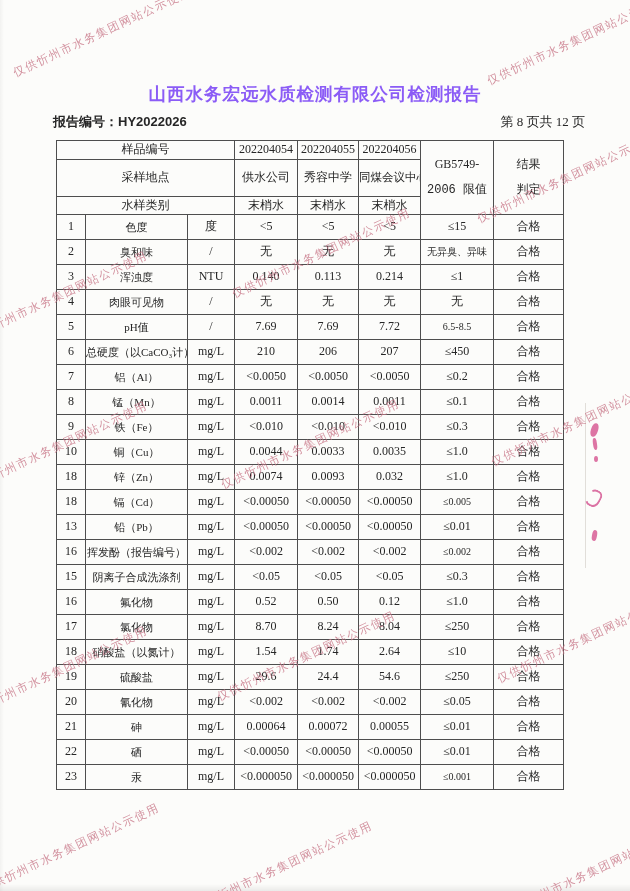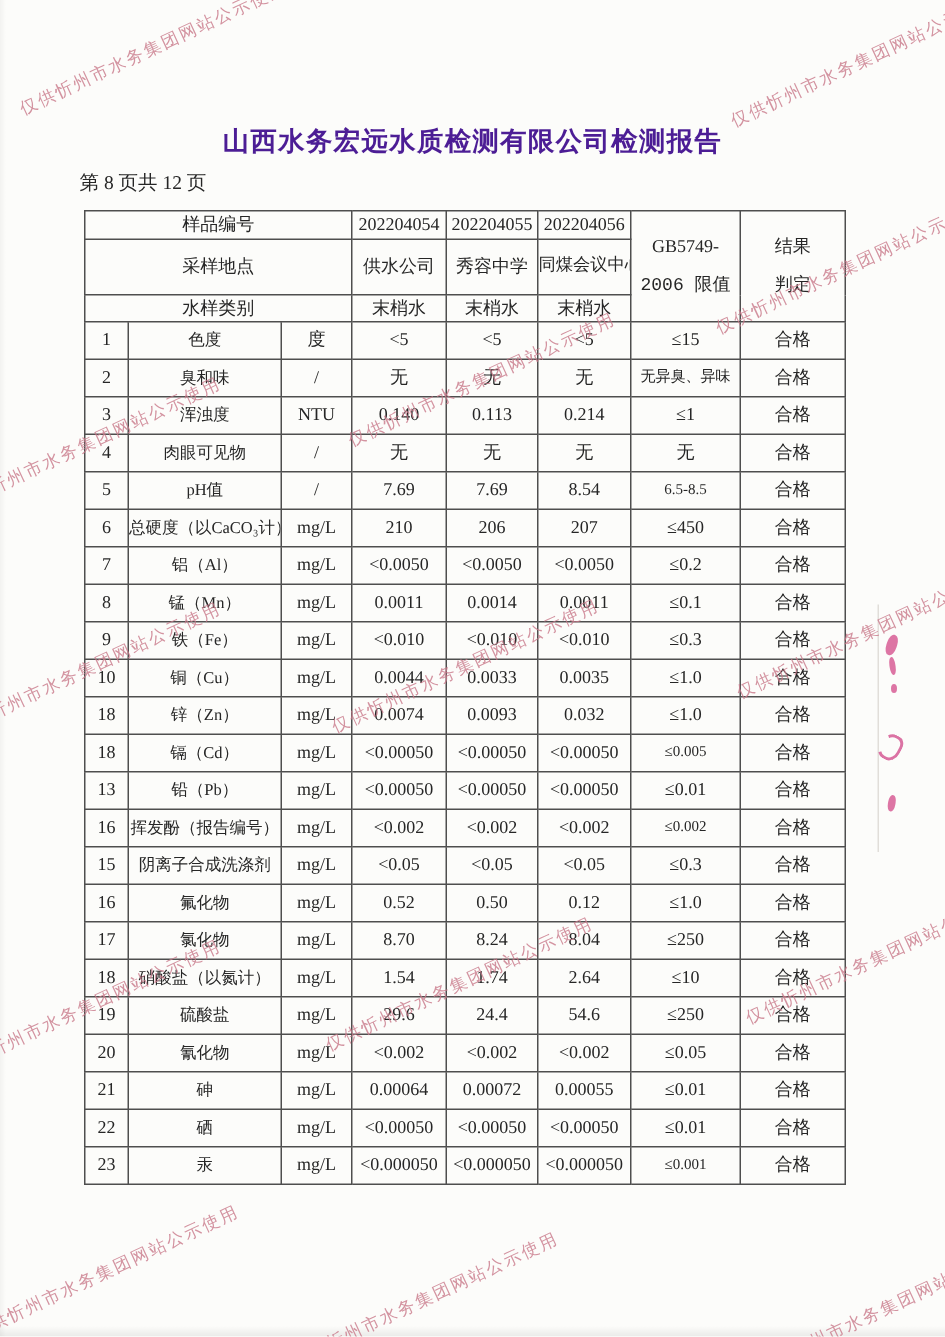--- a/index.html
+++ b/index.html
@@ -20,21 +20,21 @@
   .wm{
     position:absolute;white-space:nowrap;
     font-size:11.5px;letter-spacing:1.5px;
     transform:rotate(-25deg);transform-origin:0 50%;
     opacity:.8;font-family:"Liberation Sans","DejaVu Sans",sans-serif;
   }
 
   .title{
     position:absolute;top:82px;left:0;width:100%;margin:0;
     text-align:center;font-size:17.5px;font-weight:bold;letter-spacing:1px;
-    font-family:"Liberation Sans","DejaVu Sans",sans-serif;color:#4c1d95;
+    font-family:"Liberation Sans","DejaVu Sans",sans-serif;color:#8b5cf6;
   }
   .meta{
     position:absolute;top:113px;left:53px;width:532px;
     display:flex;justify-content:space-between;align-items:baseline;
   }
   .meta .report-no{font-weight:bold;font-size:13px;
     font-family:"Liberation Sans","DejaVu Sans",sans-serif;}
   .meta .page-ind{font-size:13px;}
 
   table.report{
@@ -84,20 +84,21 @@
     <span class="wm" style="left: 218px; top: 690px;">仅供忻州市水务集团网站公示使用</span>
     <span class="wm" style="left: 498px; top: 672px;">仅供忻州市水务集团网站公示使用</span>
     <span class="wm" style="left: -18px; top: 882px;">仅供忻州市水务集团网站公示使用</span>
     <span class="wm" style="left: 195px; top: 900px;">仅供忻州市水务集团网站公示使用</span>
     <span class="wm" style="left: 505px; top: 905px;">仅供忻州市水务集团网站公示使用</span>
   </div>
 
 <h1 class="title">山西水务宏远水质检测有限公司检测报告</h1>
 
 <div class="meta">
+  <span class="report-no">报告编号：HY2022026</span>
   <span class="page-ind">第 8 页共 12 页</span>
 </div>
 
 <table class="report">
   <colgroup>
     <col style="width:29px">
       <col style="width:102px">
       <col style="width:47px">
     <col style="width:63px">
       <col style="width:61px">
@@ -173,21 +174,21 @@
         <td>无</td>
         <td>无</td>
         <td>合格</td>
       </tr>
       <tr>
         <td>5</td>
         <td class="left">pH值</td>
         <td>/</td>
         <td>7.69</td>
         <td>7.69</td>
-        <td>8.54</td>
+        <td>7.72</td>
         <td class="small">6.5-8.5</td>
         <td>合格</td>
       </tr>
       <tr>
         <td>6</td>
         <td class="left">总硬度（以CaCO₃计）</td>
         <td>mg/L</td>
         <td>210</td>
         <td>206</td>
         <td>207</td>

